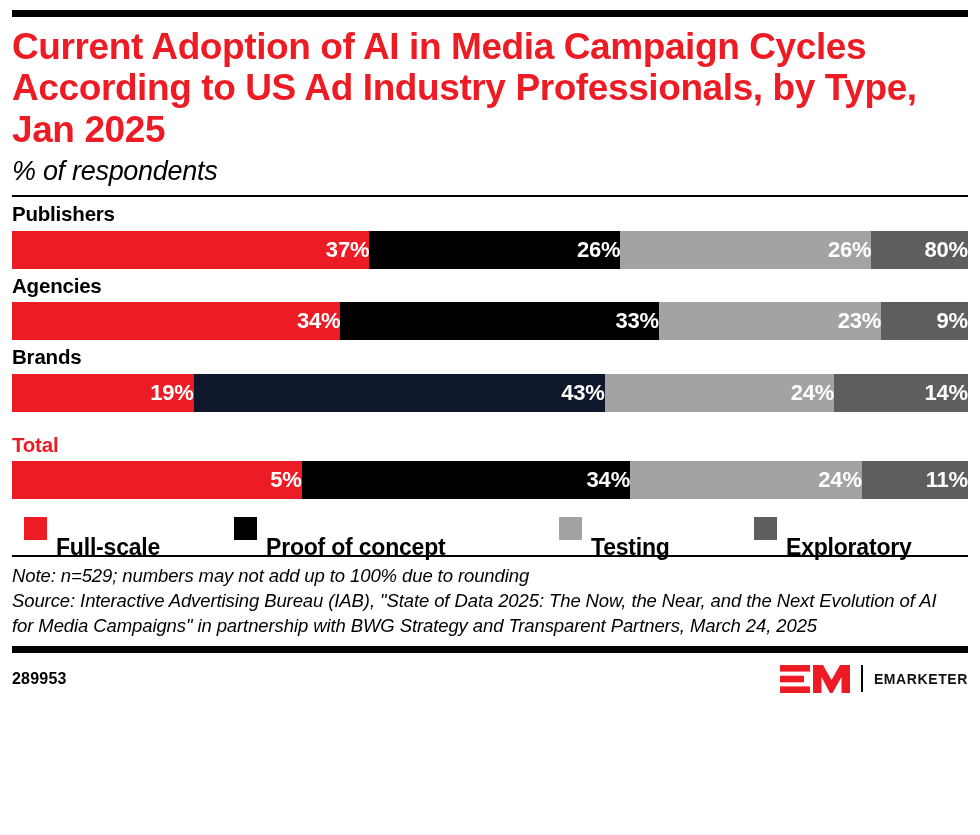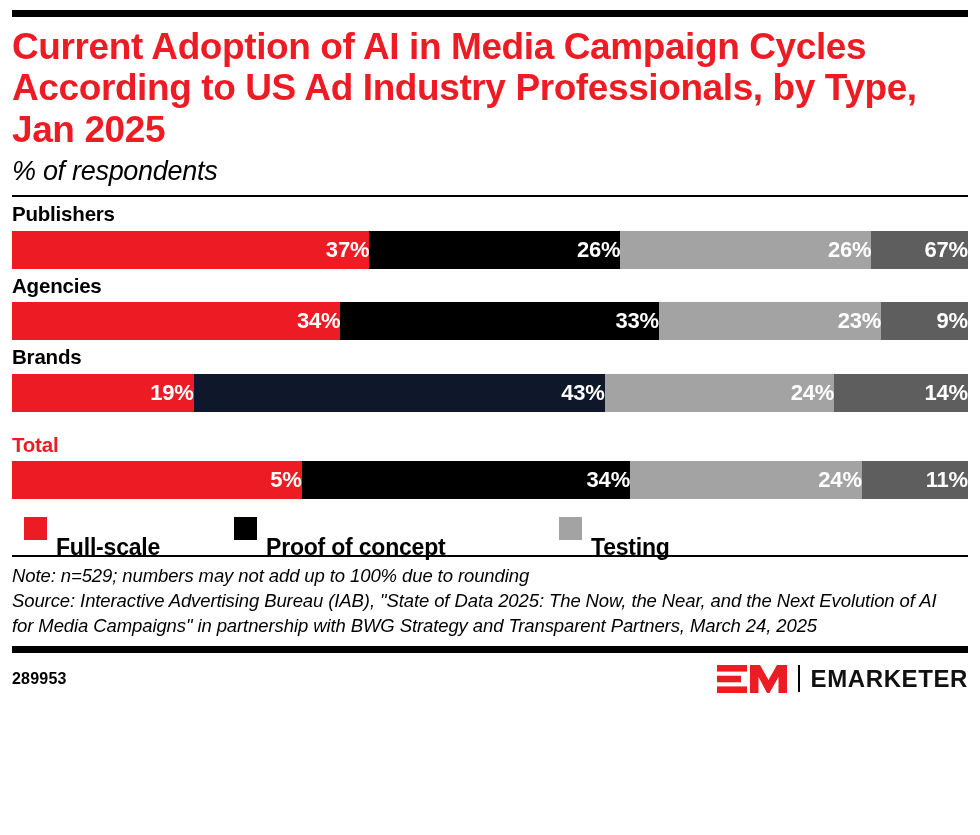--- a/index.html
+++ b/index.html
@@ -167,21 +167,21 @@
   .logo-mark {
     display: block;
   }
   .logo-divider {
     width: 2px;
     height: 27px;
     background: #000000;
     margin: 0 11px 0 9px;
   }
   .logo-word {
-    font-size: 24px;
+    font-size: 14px;
     font-weight: bold;
     letter-spacing: 0.6px;
     color: #111111;
   }
 </style>
 </head>
 <body>
 
 <div class="page">
 
@@ -199,21 +199,21 @@
           <div class="seg" style="background: rgb(237, 28, 36); width: 37.3737%;">
             <span class="seg-label">37%</span>
           </div>
           <div class="seg" style="background: rgb(0, 0, 0); width: 26.2626%;">
             <span class="seg-label">26%</span>
           </div>
           <div class="seg" style="background: rgb(163, 163, 163); width: 26.2626%;">
             <span class="seg-label">26%</span>
           </div>
           <div class="seg" style="background: rgb(94, 94, 94); width: 10.101%;">
-            <span class="seg-label">67%</span>
+            <span class="seg-label">80%</span>
           </div>
         </div>
       </div>
       <div class="group">
         <div class="group-label">Agencies</div>
         <div class="bar">
           <div class="seg" style="background: rgb(237, 28, 36); width: 34.3434%;">
             <span class="seg-label">34%</span>
           </div>
           <div class="seg" style="background: rgb(0, 0, 0); width: 33.3333%;">
@@ -268,20 +268,24 @@
         <span class="legend-swatch" style="background: rgb(237, 28, 36);"></span>
         <span class="legend-label">Full-scale</span>
       </div>
       <div class="legend-item" style="position: absolute; left: 222px;">
         <span class="legend-swatch" style="background: rgb(0, 0, 0);"></span>
         <span class="legend-label">Proof of concept</span>
       </div>
       <div class="legend-item" style="position: absolute; left: 547px;">
         <span class="legend-swatch" style="background: rgb(163, 163, 163);"></span>
         <span class="legend-label">Testing</span>
+      </div>
+      <div class="legend-item" style="position: absolute; left: 742px;">
+        <span class="legend-swatch" style="background: rgb(94, 94, 94);"></span>
+        <span class="legend-label">Exploratory</span>
       </div>
     </div>
 
   <div class="rule-thin-2"></div>
 
   <div class="notes">
     <span>Note: n=529; numbers may not add up to 100% due to rounding</span>
     <span class="src">Source: Interactive Advertising Bureau (IAB), "State of Data 2025: The Now, the Near, and the Next Evolution of AI for Media Campaigns" in partnership with BWG Strategy and Transparent Partners, March 24, 2025</span>
   </div>
 

